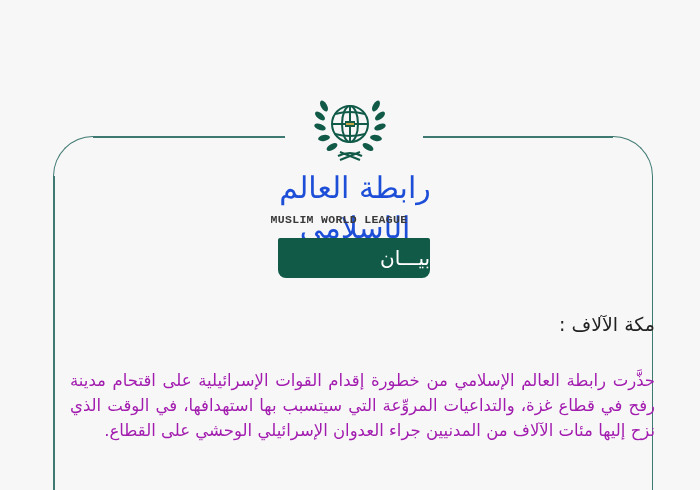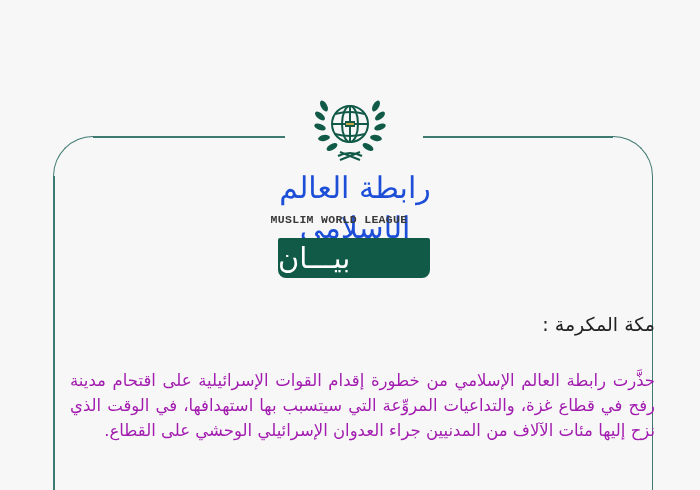--- a/index.html
+++ b/index.html
@@ -25,22 +25,22 @@
       direction: rtl; line-height: 40px; letter-spacing: -1px;
     }
     .org-name {
       position: absolute; left: 254px; top: 213px; width: 170px; text-align: center;
       font-family: Liberation Mono, monospace; font-weight: bold; font-size: 11.5px;
       color: #3a3a3a; letter-spacing: 0.3px;
     }
     .badge {
       position: absolute; left: 278px; top: 238px; width: 152px; height: 40px;
       background: #115a48; border-radius: 2px 2px 8px 8px;
-      color: #fff; text-align: left; line-height: 40px;
-      font-size: 29px; direction: rtl;
+      color: #fff; text-align: right; line-height: 40px;
+      font-size: 20px; direction: rtl;
     }
     .location {
       position: absolute; right: 45px; top: 313px;
       direction: rtl; font-size: 19px; color: #222;
     }
     .body-text {
       position: absolute; left: 70px; right: 45px; top: 368px;
       direction: rtl; text-align: justify; text-align-last: right;
       font-size: 16.5px; line-height: 25px; color: #a21caf;
     }
@@ -81,15 +81,15 @@
     </g>
     <path d="M28 70 Q40 64 52 70 M30 66 L50 74 M50 66 L30 74" stroke="#115a48" stroke-width="2" fill="none"></path>
   </svg>
 </div>
 
 <div class="calligraphy">رابطة العالم الإسلامي</div>
 <div class="org-name">MUSLIM WORLD LEAGUE</div>
 
 <div class="badge">بيـــان</div>
 
-<div class="location">مكة المكرمة :</div>
+<div class="location">مكة الآلاف :</div>
 
 <div class="body-text">حذَّرت رابطة العالم الإسلامي من خطورة إقدام القوات الإسرائيلية على اقتحام مدينة رفح في قطاع غزة، والتداعيات المروِّعة التي سيتسبب بها استهدافها، في الوقت الذي نزح إليها مئات الآلاف من المدنيين جراء العدوان الإسرائيلي الوحشي على القطاع.</div>
 
 </body></html>

